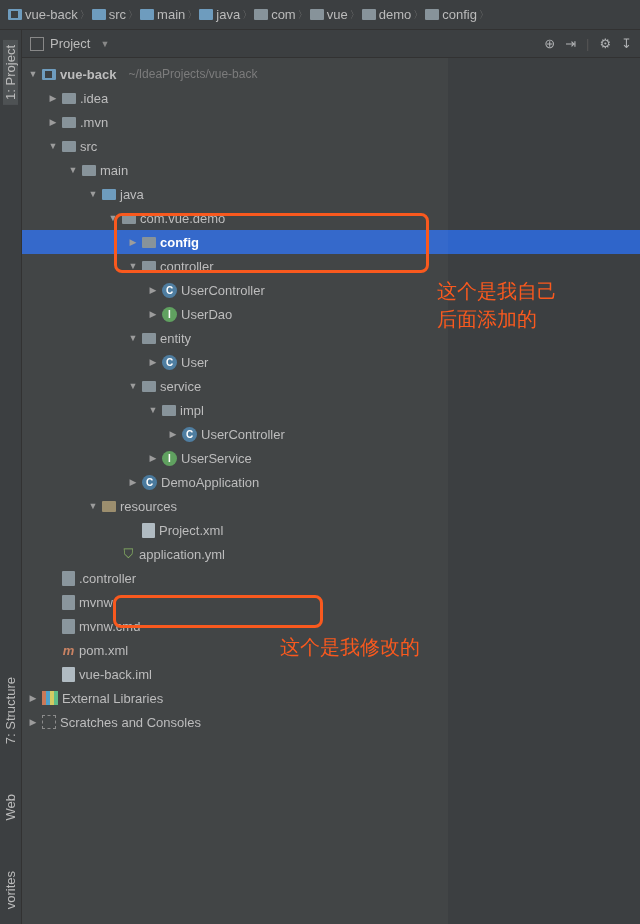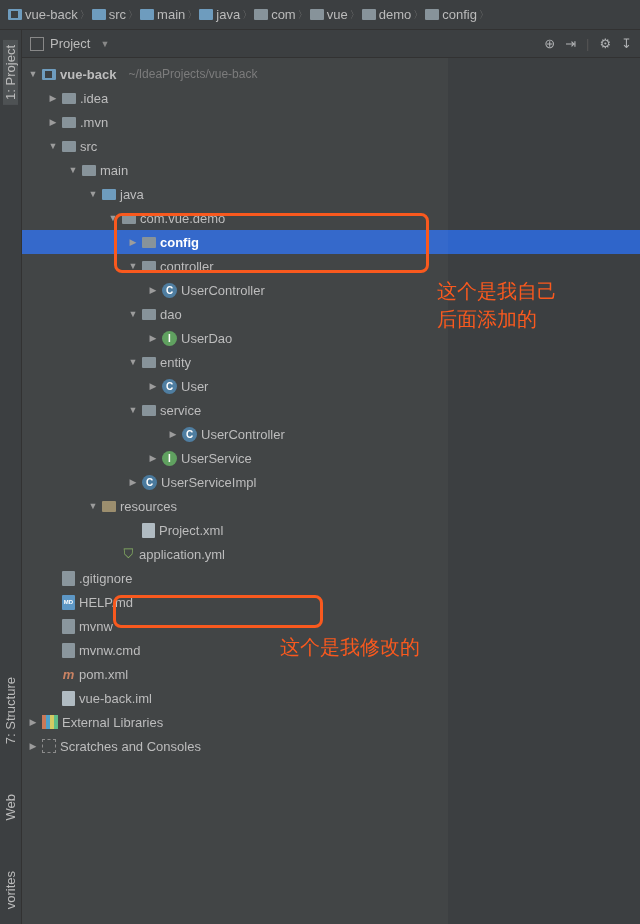--- a/index.html
+++ b/index.html
@@ -193,82 +193,78 @@
       <div class="node" style="padding-left:106px">
           <span class="arrow down"></span>
           <span class="folder-icon pkg"></span>
           <span class="node-label">controller</span>
         </div>
       <div class="node" style="padding-left:126px">
           <span class="arrow right"></span>
           <span class="class-icon c">C</span>
           <span class="node-label">UserController</span>
         </div>
-      <div class="node" style="padding-left:106px">
-          <span class="arrow down"></span>
-          <span class="folder-icon pkg"></span>
-          <span class="node-label">dao</span>
-        </div>
       <div class="node" style="padding-left:126px">
           <span class="arrow right"></span>
           <span class="class-icon i">I</span>
           <span class="node-label">UserDao</span>
         </div>
       <div class="node" style="padding-left:106px">
           <span class="arrow down"></span>
           <span class="folder-icon pkg"></span>
           <span class="node-label">entity</span>
         </div>
       <div class="node" style="padding-left:126px">
           <span class="arrow right"></span>
           <span class="class-icon c">C</span>
           <span class="node-label">User</span>
         </div>
       <div class="node" style="padding-left:106px">
           <span class="arrow down"></span>
           <span class="folder-icon pkg"></span>
           <span class="node-label">service</span>
         </div>
+      <div class="node" style="padding-left:126px">
+          <span class="arrow down"></span>
+          <span class="folder-icon pkg"></span>
+          <span class="node-label">impl</span>
+        </div>
       <div class="node" style="padding-left:146px">
           <span class="arrow right"></span>
           <span class="class-icon c">C</span>
           <span class="node-label">UserController</span>
         </div>
       <div class="node" style="padding-left:126px">
           <span class="arrow right"></span>
           <span class="class-icon i">I</span>
           <span class="node-label">UserService</span>
         </div>
       <div class="node" style="padding-left:106px">
           <span class="arrow right"></span>
           <span class="class-icon c" style="background:#4a7a9e;position:relative">C</span>
-          <span class="node-label">UserServiceImpl</span>
+          <span class="node-label">DemoApplication</span>
         </div>
       <div class="node" style="padding-left:66px">
           <span class="arrow down"></span>
           <span class="folder-icon resources"></span>
           <span class="node-label">resources</span>
         </div>
       <div class="node" style="padding-left:106px">
           <span class="arrow none"></span>
           <span class="file-icon"></span>
           <span class="node-label">Project.xml</span>
         </div>
       <div class="node" style="padding-left:86px">
           <span class="arrow none"></span>
           <span class="file-icon yml">⛉</span>
           <span class="node-label">application.yml</span>
         </div>
       <div class="node" style="padding-left:40px">
           <span class="file-icon txt"></span>
-          <span class="node-label">.gitignore</span>
-        </div>
-      <div class="node" style="padding-left:40px">
-          <span class="file-icon md">MD</span>
-          <span class="node-label">HELP.md</span>
+          <span class="node-label">.controller</span>
         </div>
       <div class="node" style="padding-left:40px">
           <span class="file-icon sh"></span>
           <span class="node-label">mvnw</span>
         </div>
       <div class="node" style="padding-left:40px">
           <span class="file-icon sh"></span>
           <span class="node-label">mvnw.cmd</span>
         </div>
       <div class="node" style="padding-left:40px">

